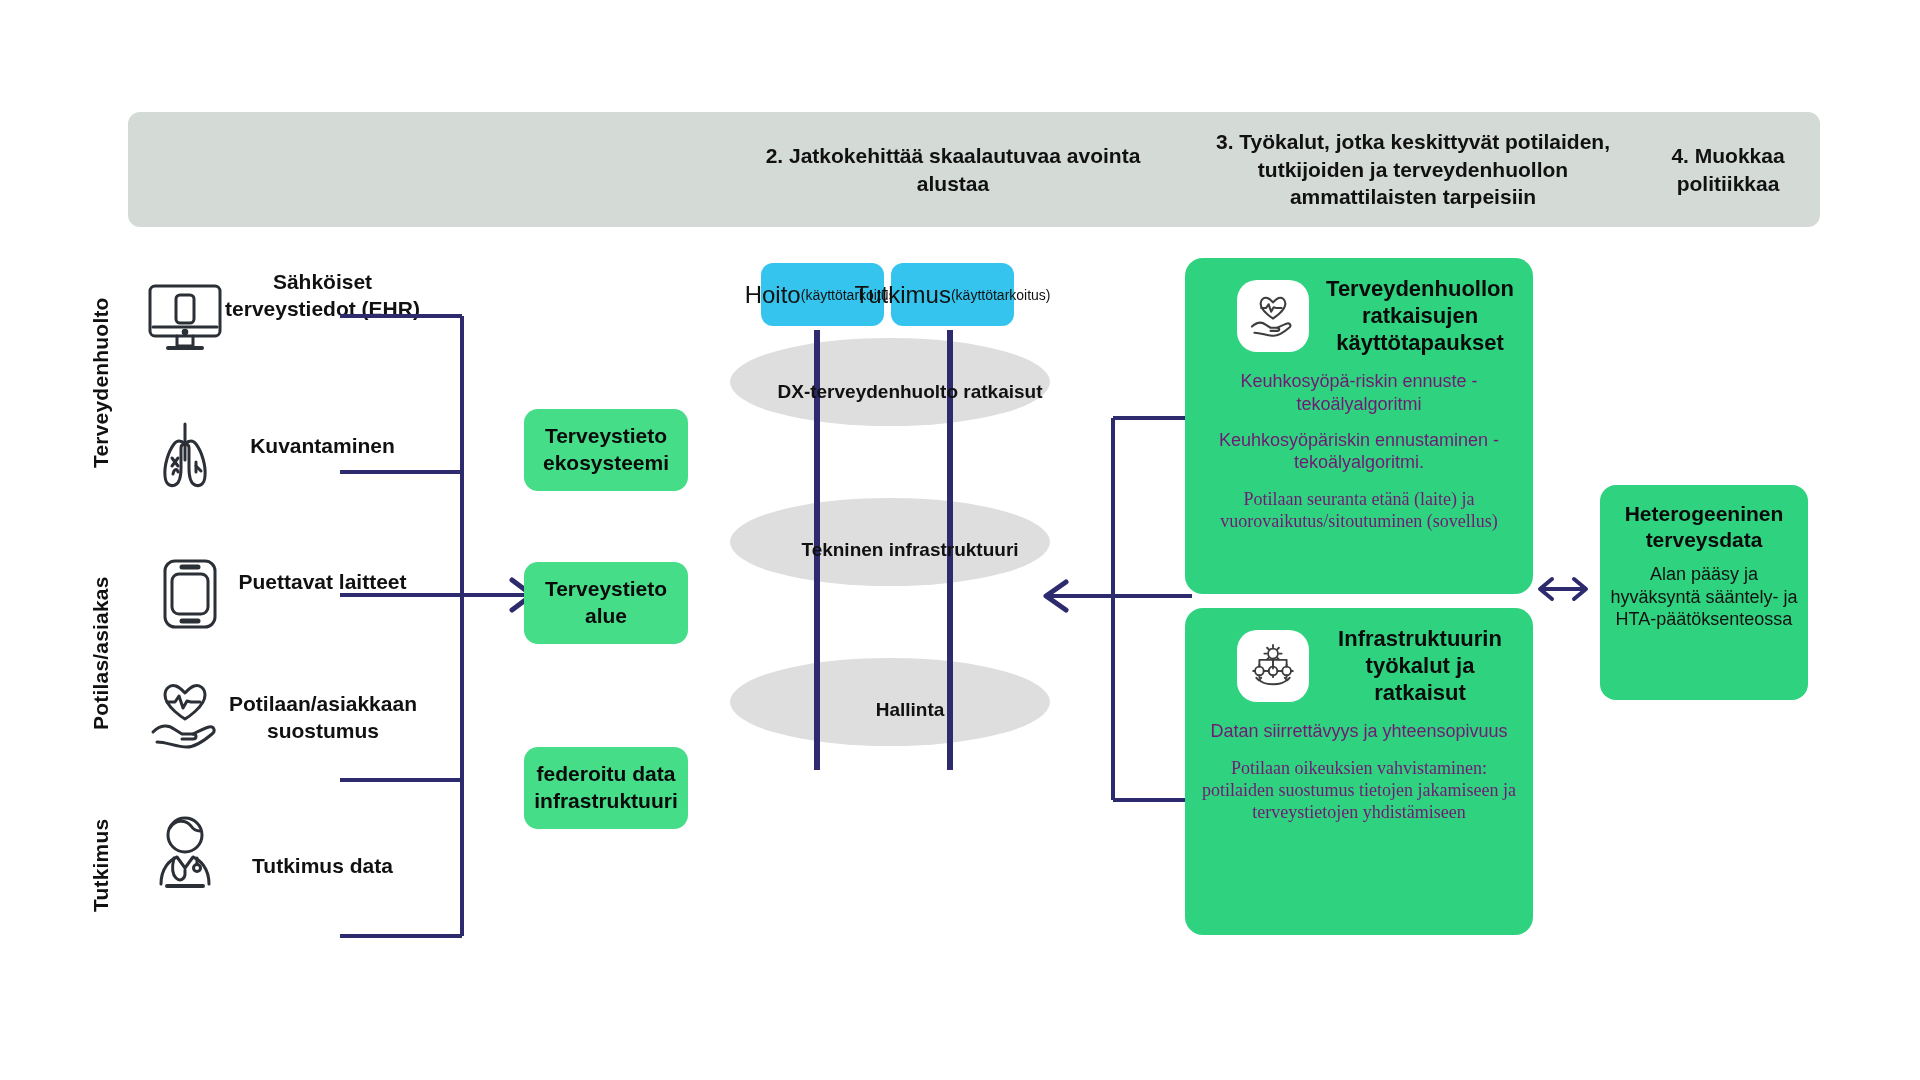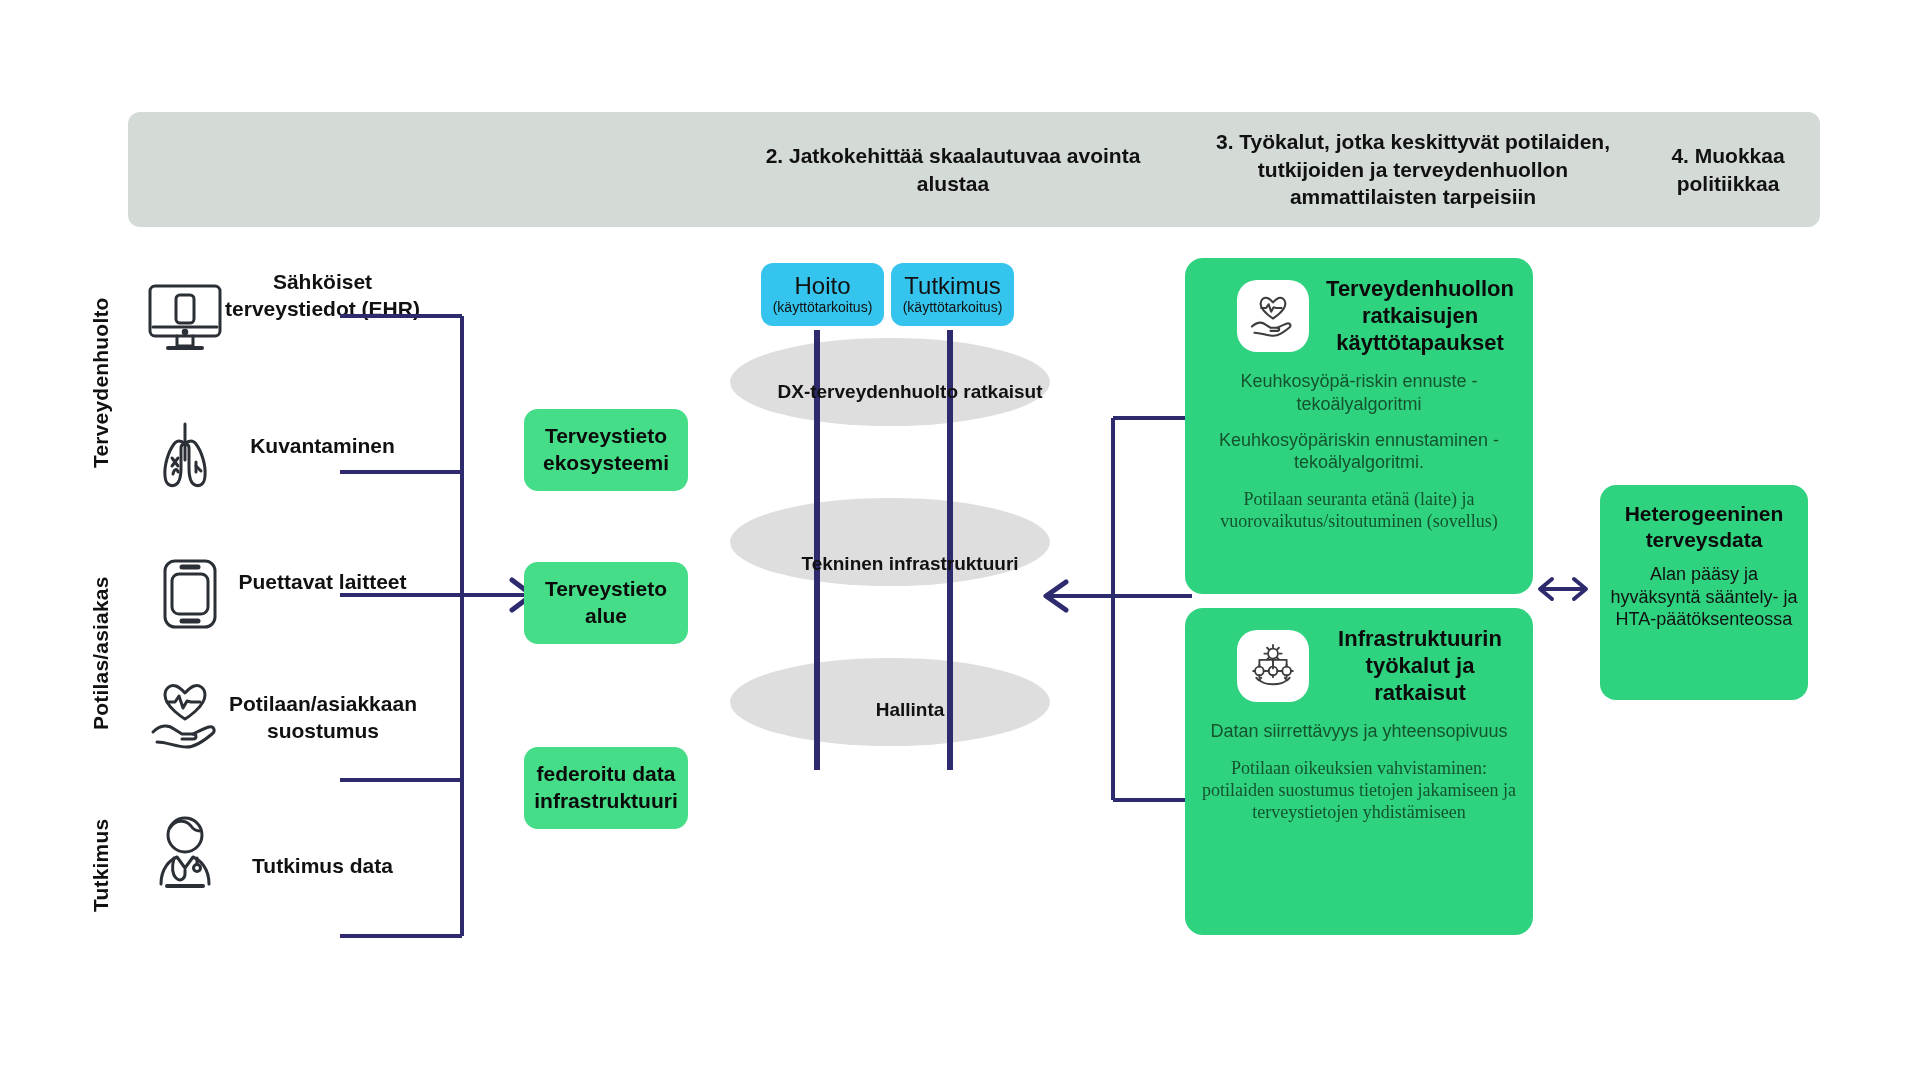--- a/index.html
+++ b/index.html
@@ -59,37 +59,37 @@
     text-align:center;font-weight:bold;font-size:21px;line-height:1.28;
     color:#0b0b0b;padding:6px 10px;box-sizing:border-box;
   }
   #pill-ekosysteemi{left:524px;top:409px;width:164px;height:82px;}
   #pill-alue{left:524px;top:562px;width:164px;height:82px;}
   #pill-federoitu{left:524px;top:715px;width:164px;height:82px;margin-top:32px;}
 
   
   .bluebox{
     background:#35c4ed;border-radius:12px;
-    display:flex;flex-direction:column;align-items:center;justify-content:center;
+    display:flex;flex-direction:row;align-items:center;justify-content:center;
     color:#111;box-sizing:border-box;padding:4px 6px;
   }
   .bluebox .bb-title{font-size:24px;line-height:1.05;}
   .bluebox .bb-sub{font-size:14px;line-height:1.1;margin-top:2px;}
   #blue-hoito{left:761px;top:263px;width:123px;height:63px;}
   #blue-tutkimus{left:891px;top:263px;width:123px;height:63px;}
 
   
   #stack{left:700px;top:330px;width:420px;height:480px;}
   #stack svg{display:block;}
   .stack-label{
     position:absolute;text-align:center;font-weight:bold;font-size:19px;
     line-height:1.28;color:#111;width:300px;left:60px;
   }
   #lbl-dx{top:50px;}
-  #lbl-tekninen{top:208px;margin-top:14px;}
+  #lbl-tekninen{top:208px;}
   #lbl-hallinta{top:368px;}
 
   
   .card{
     background:#2fd37f;border-radius:18px;box-sizing:border-box;
     padding:18px 16px 14px 16px;
   }
   #card-healthcare{left:1185px;top:258px;width:348px;height:336px;}
   #card-infra{left:1185px;top:608px;width:348px;height:327px;}
   .card-head{display:flex;align-items:center;gap:14px;margin-left:36px;}
@@ -97,21 +97,21 @@
     width:72px;height:72px;min-width:72px;background:#ffffff;border-radius:20px;
     display:flex;align-items:center;justify-content:center;
   }
   .card-badge svg{width:52px;height:52px;display:block;}
   .card-title{
     font-weight:bold;font-size:22px;line-height:1.22;text-align:center;
     color:#0b0b0b;flex:1;
   }
   .card-body{margin-top:14px;}
   .card-body p{
-    margin:0 0 14px 0;text-align:center;font-size:18px;line-height:1.24;color:#14532d;
+    margin:0 0 14px 0;text-align:center;font-size:18px;line-height:1.24;color:#701a75;
   }
   .card-body p:last-child{margin-bottom:0;font-family:Liberation Serif, serif;}
 
   
   #right-bracket{left:1020px;top:400px;width:180px;height:420px;}
 
   
   #box-hetero{
     left:1600px;top:485px;width:208px;height:215px;
     background:#2fd37f;border-radius:16px;box-sizing:border-box;

